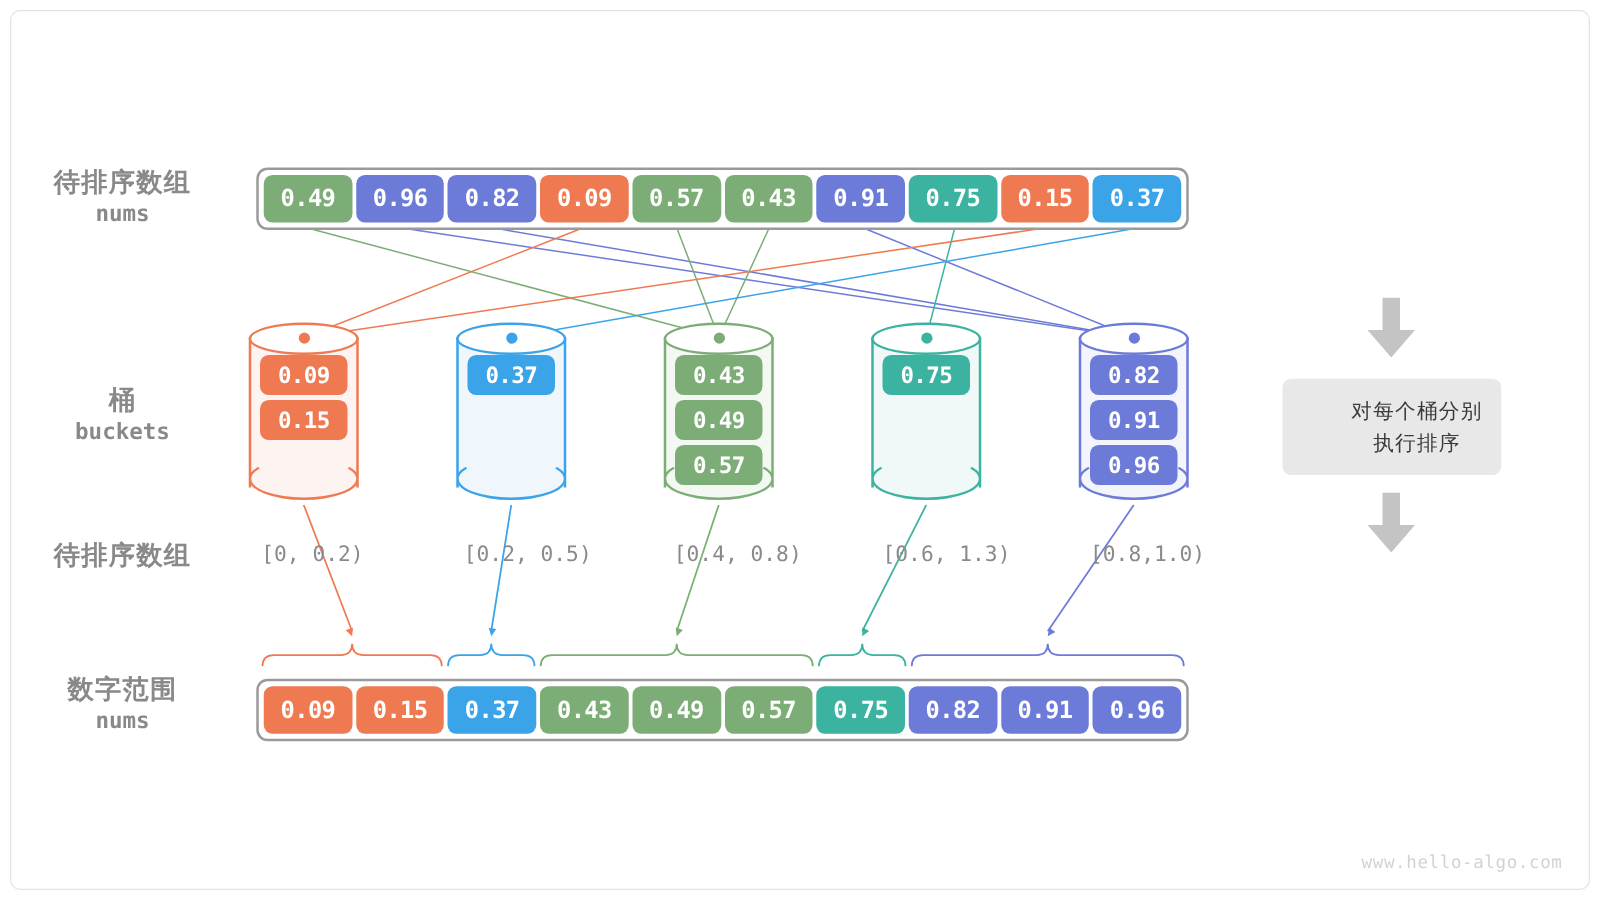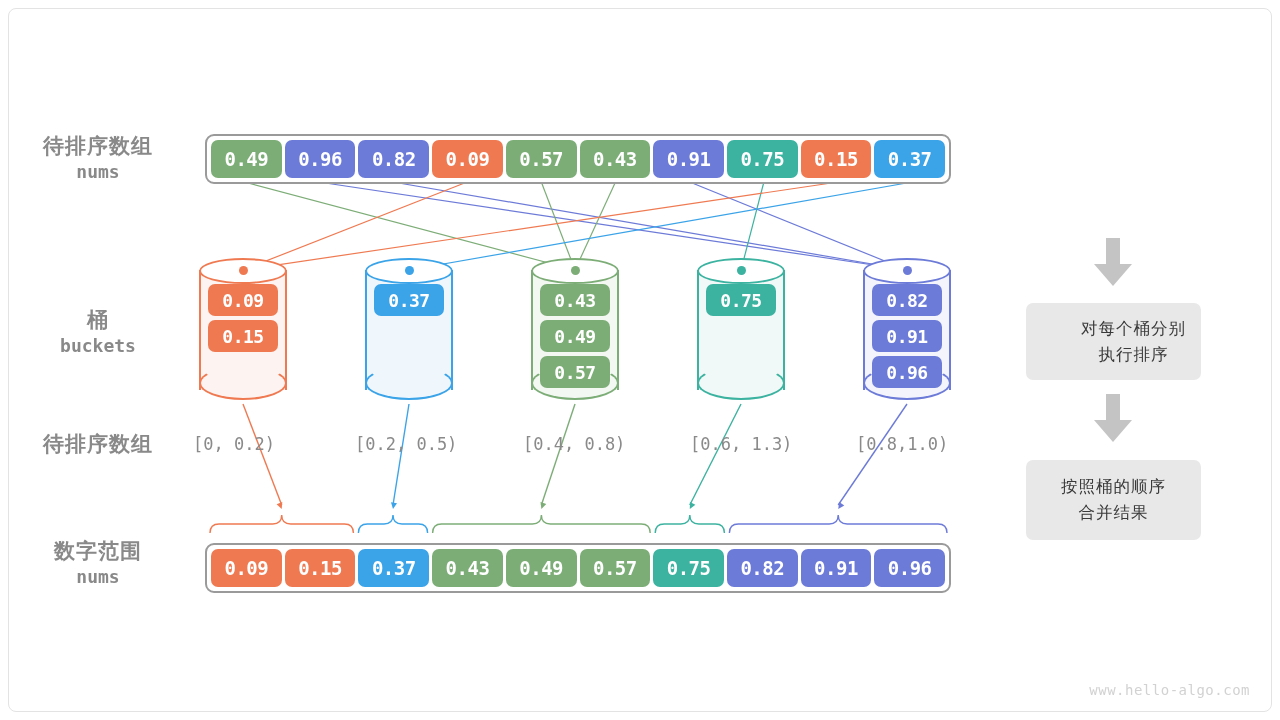--- a/index.html
+++ b/index.html
@@ -61,21 +61,21 @@
   .bucket .items .cell{width:70px;height:32px;font-size:18px;}
   .bucket .dot{
     position:absolute;width:9px;height:9px;border-radius:50%;
     left:39.5px;top:8px;
   }
 
   
   .range{
     position:absolute;color:#8a8a8a;
     font-family:"DejaVu Sans Mono","Liberation Mono",monospace;
-    font-size:17px;white-space:nowrap;
+    font-size:17px;white-space:nowrap;margin-left:16px;
   }
 
   
   .flowbox{
     position:absolute;box-sizing:border-box;
     background:#e8e8e8;border-radius:7px;
     display:flex;flex-direction:column;align-items:center;justify-content:center;
     color:#3a3a3a;font-size:16.5px;line-height:1.55;letter-spacing:1px;
   }
   .flowarrow{position:absolute;width:42px;height:52px;}
@@ -245,19 +245,15 @@
     <span>对每个桶分别</span>
     <span>执行排序</span>
   </div>
 
   <div class="flowarrow" style="left:1092px;top:394px;">
     <svg viewBox="0 0 42 52" width="42" height="52">
       <polygon points="14,0 28,0 28,26 40,26 21,48 2,26 14,26" fill="#c4c4c4"></polygon>
     </svg>
   </div>
 
-  <div class="flowbox" style="left:1026px;top:460px;width:175px;height:80px;">
-    <span>按照桶的顺序</span>
-    <span>合并结果</span>
-  </div>
 
   <div class="watermark">www.hello-algo.com</div>
 </div>
 
 </body></html>

